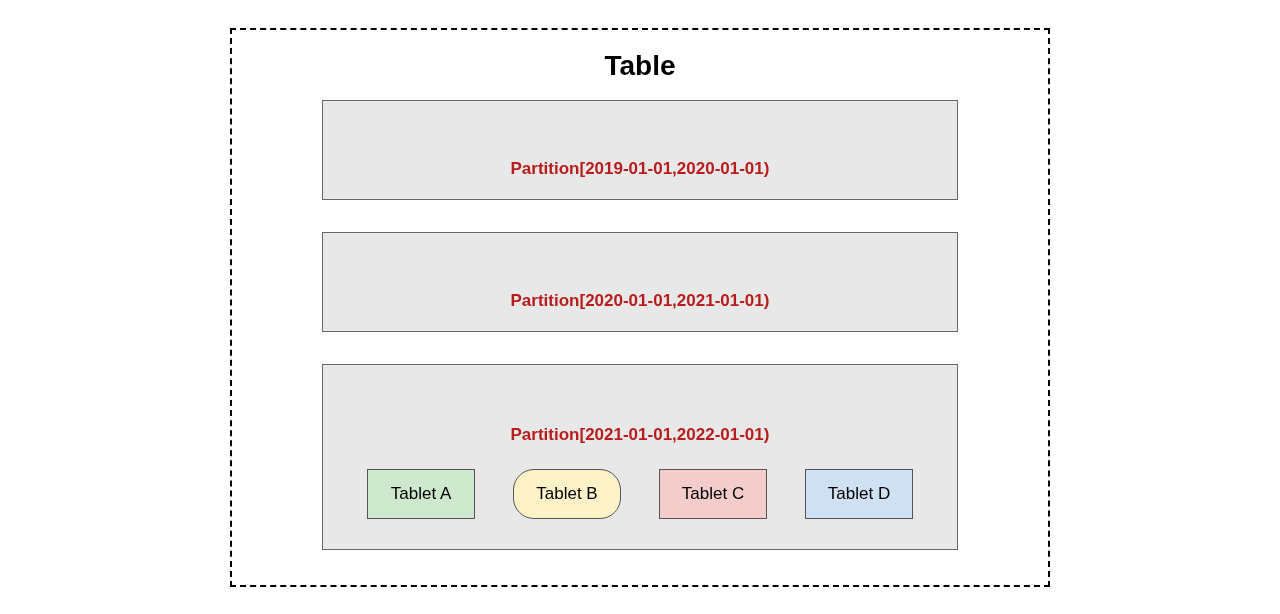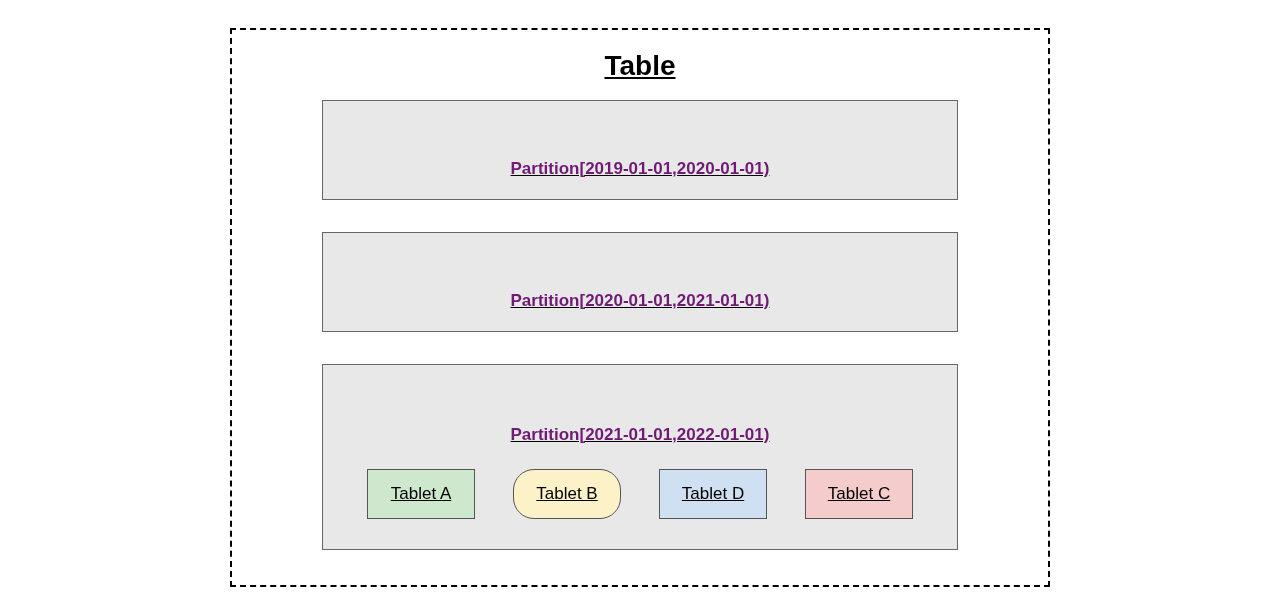--- a/index.html
+++ b/index.html
@@ -16,21 +16,20 @@
       align-items: center;
       justify-content: center;
     }
     .table-container {
       width: 820px;
       border: 2px dashed #000000;
       padding: 20px 90px 35px 90px;
       display: flex;
       flex-direction: column;
       align-items: center;
-      text-decoration: underline;
     }
     .table-title {
       font-size: 28px;
       font-weight: bold;
       color: #000000;
       margin-bottom: 18px;
     }
     .partition {
       width: 100%;
       background: #e8e8e8;
@@ -43,21 +42,21 @@
     .partition.simple {
       padding: 20px 0;
     }
     .partition.expanded {
       padding: 22px 0 30px 0;
       margin-bottom: 0;
     }
     .partition-label {
       font-size: 17px;
       font-weight: bold;
-      color: #701a75;
+      color: #b91c1c;
       margin-top: 38px;
     }
     .tablets-row {
       display: flex;
       gap: 38px;
       margin-top: 24px;
     }
     .tablet {
       width: 108px;
       height: 50px;
@@ -85,17 +84,17 @@
 
   <div class="partition simple">
     <div class="partition-label">Partition[2020-01-01,2021-01-01)</div>
   </div>
 
   <div class="partition expanded">
     <div class="partition-label">Partition[2021-01-01,2022-01-01)</div>
     <div class="tablets-row">
       <div class="tablet green">Tablet A</div>
       <div class="tablet yellow">Tablet B</div>
+      <div class="tablet red">Tablet C</div>
       <div class="tablet blue">Tablet D</div>
-      <div class="tablet red">Tablet C</div>
     </div>
   </div>
 </div>
 
 </body></html>

